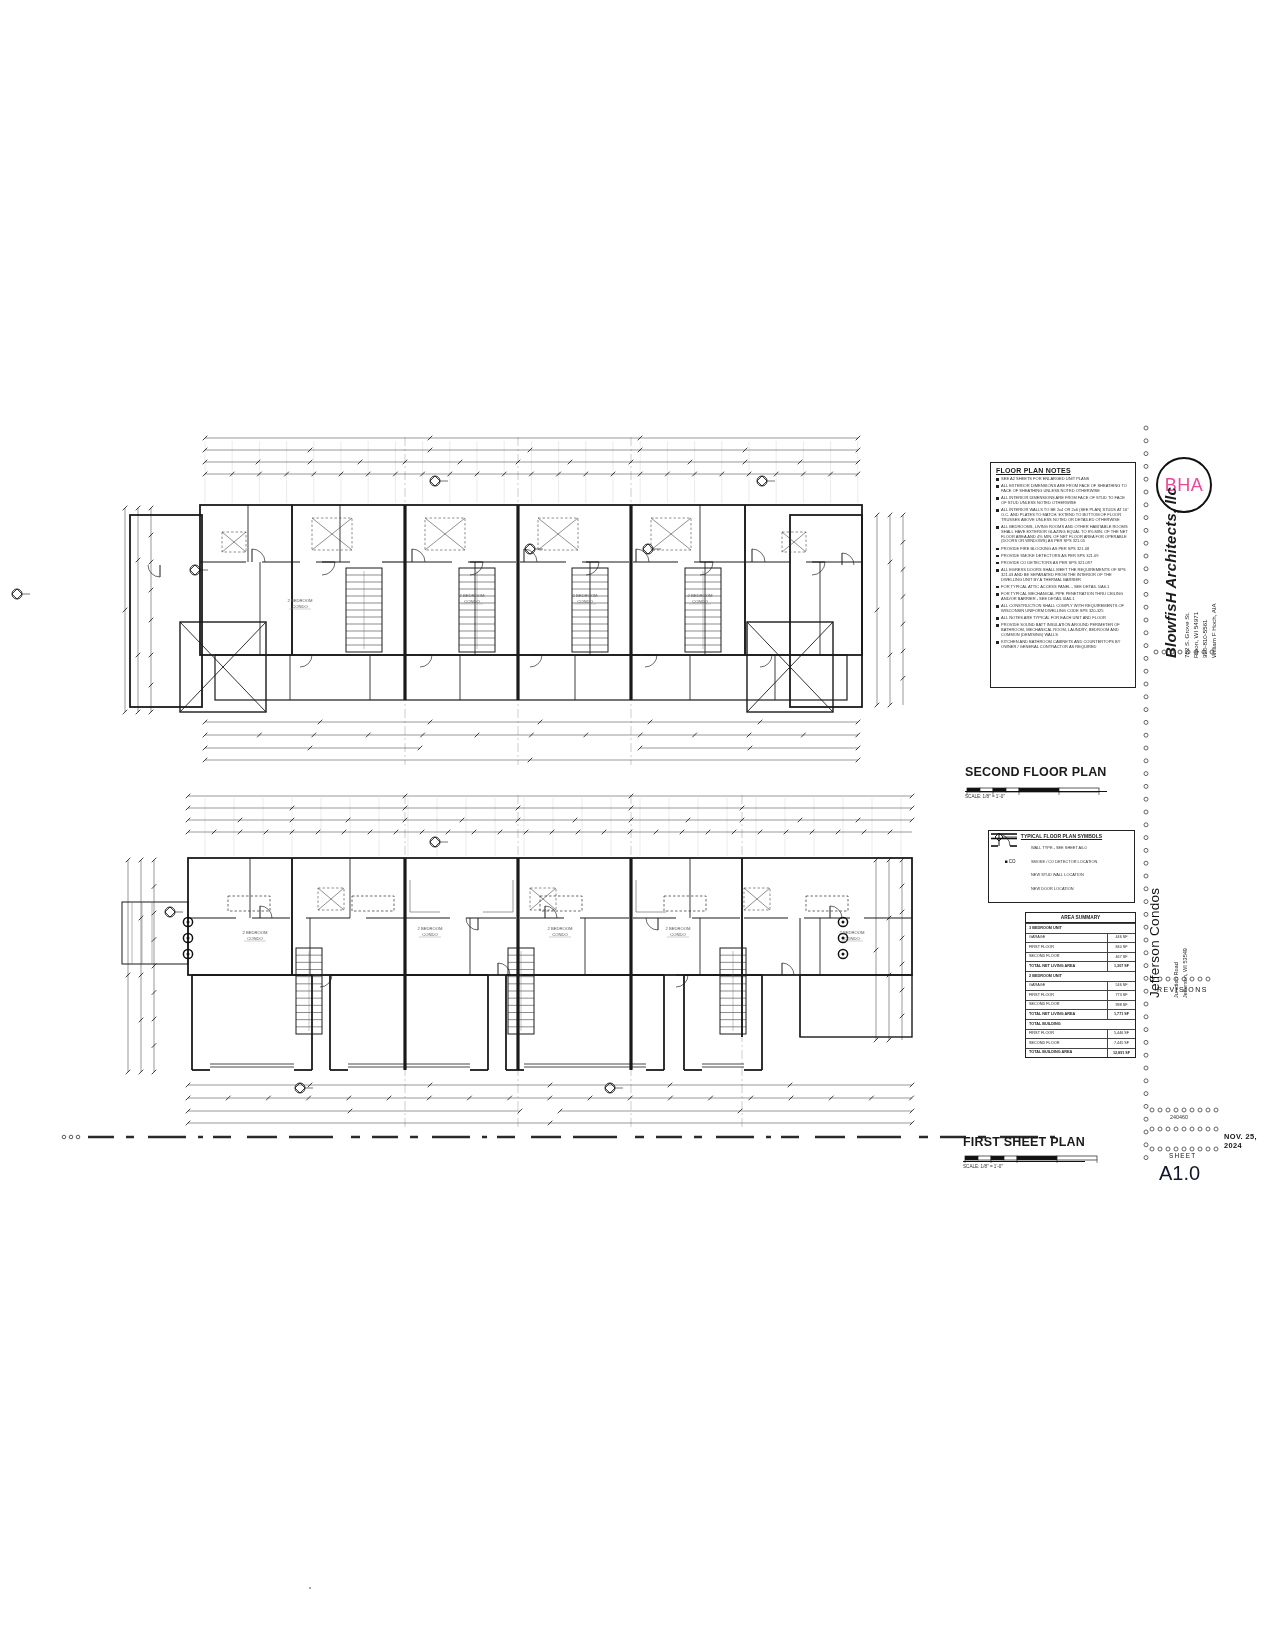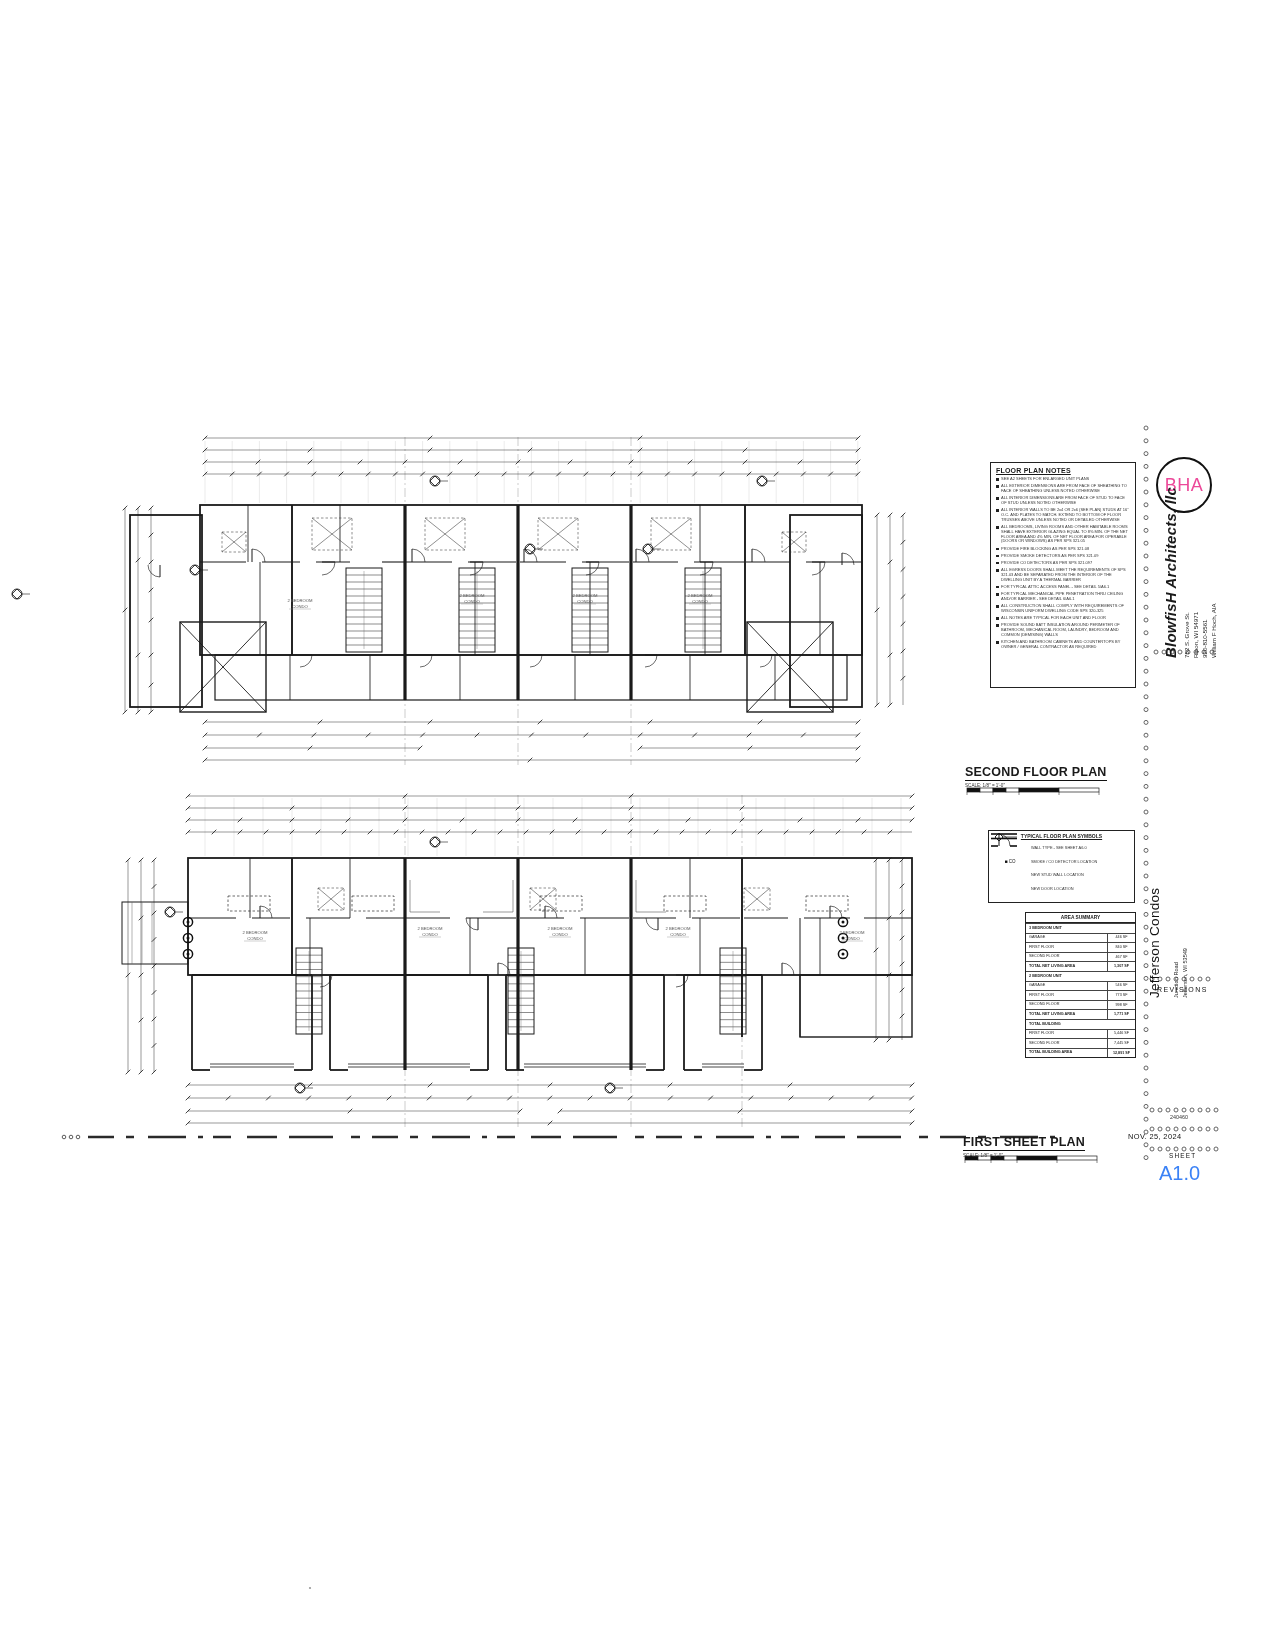--- a/index.html
+++ b/index.html
@@ -8,21 +8,21 @@
   .abs{position:absolute;}
   svg{position:absolute;left:0;top:0;}
   
   #notes-box{left:990px;top:462px;width:146px;height:226px;border:1.4px solid #222;
              padding:4px 5px;box-sizing:border-box;background:#fff;}
   .notes-title{font-size:7px;font-weight:bold;text-decoration:underline;letter-spacing:.2px;margin-bottom:3px;}
   .note-item{display:flex;gap:2.5px;font-size:4px;line-height:1.2;margin-bottom:2.4px;color:#333;}
   .note-bullet{width:2.6px;height:2.6px;background:#222;margin-top:1px;flex:none;}
   
   .plan-title{font-size:12.5px;font-weight:bold;letter-spacing:.2px;white-space:nowrap;
-              border-bottom:1.8px solid #111;padding-bottom:1px;display:inline-block;}
+              border-bottom:1.8px solid #111;padding-bottom:12px;display:inline-block;}
   .scale-label{font-size:4.6px;color:#333;margin-top:2px;}
   
   #symbols-box{left:988px;top:830px;width:147px;height:73px;border:1.3px solid #222;
                box-sizing:border-box;padding:2px 4px;background:#fff;}
   .symbols-title{font-size:5px;font-weight:bold;text-decoration:underline;text-align:center;margin-bottom:2px;}
   .symbol-row{display:flex;align-items:center;gap:4px;height:13.5px;}
   .symbol-icon{width:34px;flex:none;display:flex;align-items:center;justify-content:center;}
   .symbol-label{font-size:3.9px;color:#333;}
   .co-glyph{font-size:4.5px;color:#111;}
   .co-glyph b{font-size:5px;}
@@ -37,23 +37,23 @@
   
   .rot{transform-origin:0 0;transform:rotate(-90deg);position:absolute;white-space:nowrap;}
   #bha-circle{left:1156px;top:457px;width:52px;height:52px;border:2.4px solid #111;border-radius:50%;
               display:flex;align-items:center;justify-content:center;font-size:18px;letter-spacing:.5px;color:#ec4899;}
   #firm-name{left:1162px;top:658px;width:200px;font-size:15px;font-weight:bold;font-style:italic;letter-spacing:.2px;}
   #firm-address{left:1182px;top:658px;width:140px;font-size:6.2px;line-height:9px;color:#222;}
   #project-name{left:1147px;top:998px;width:130px;font-size:13.5px;letter-spacing:.3px;color:#111;}
   #project-address{left:1172px;top:998px;width:120px;font-size:5.6px;line-height:8.5px;color:#222;}
   #revisions{left:1157px;top:986px;font-size:7px;letter-spacing:1.4px;color:#111;}
   #proj-number{left:1170px;top:1114px;font-size:5.4px;color:#333;}
-  #sheet-date{left:1128px;top:1132px;font-size:7.4px;font-weight:normal;letter-spacing:.4px;color:#111;}
+  #sheet-date{left:1224px;top:1132px;font-size:7.4px;font-weight:bold;letter-spacing:.4px;color:#111;}
   #sheet-label{left:1169px;top:1152px;font-size:6.4px;letter-spacing:1.2px;color:#111;}
-  #sheet-number{left:1159px;top:1162px;font-size:20px;color:#3b82f6;}
+  #sheet-number{left:1159px;top:1162px;font-size:20px;color:#0f172a;}
 </style>
 </head>
 <body>
 
 <div id="sheet">
 
   <svg id="linework" width="1275" height="1650" viewBox="0 0 1275 1650">
       <g>
         <line x1="405" y1="437" x2="405" y2="765" stroke="#999" stroke-width="0.5" stroke-dasharray="9 3 2 3"></line>
         <line x1="518" y1="437" x2="518" y2="765" stroke="#999" stroke-width="0.5" stroke-dasharray="9 3 2 3"></line>

